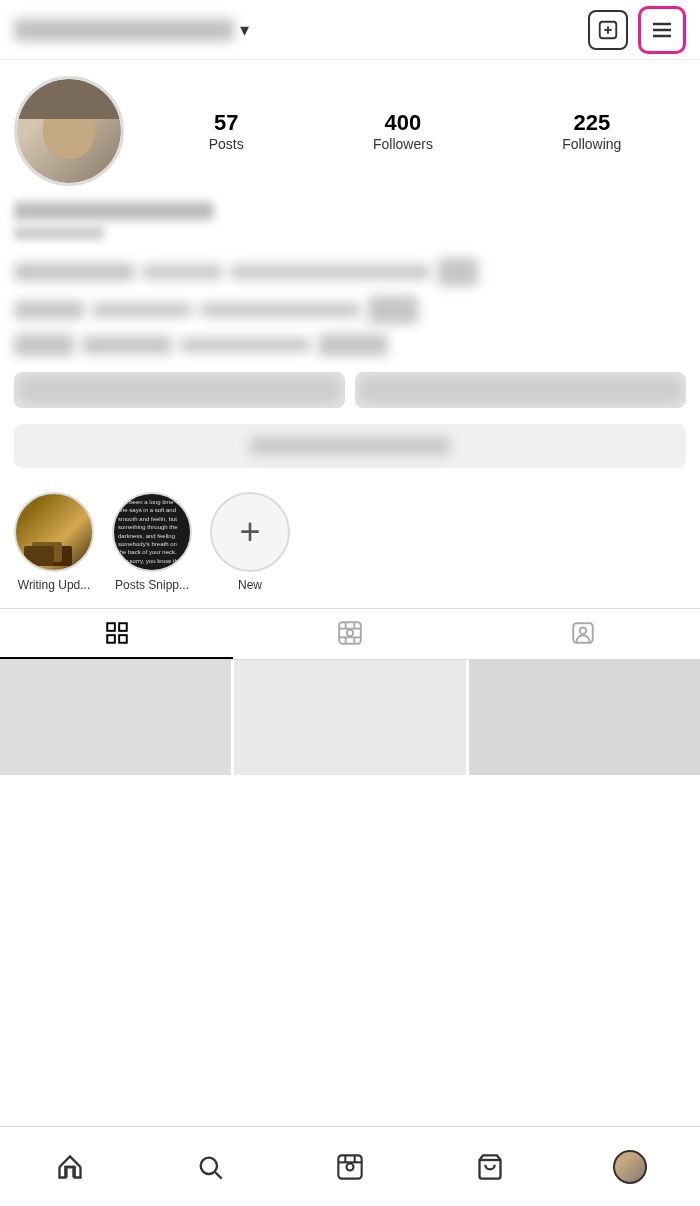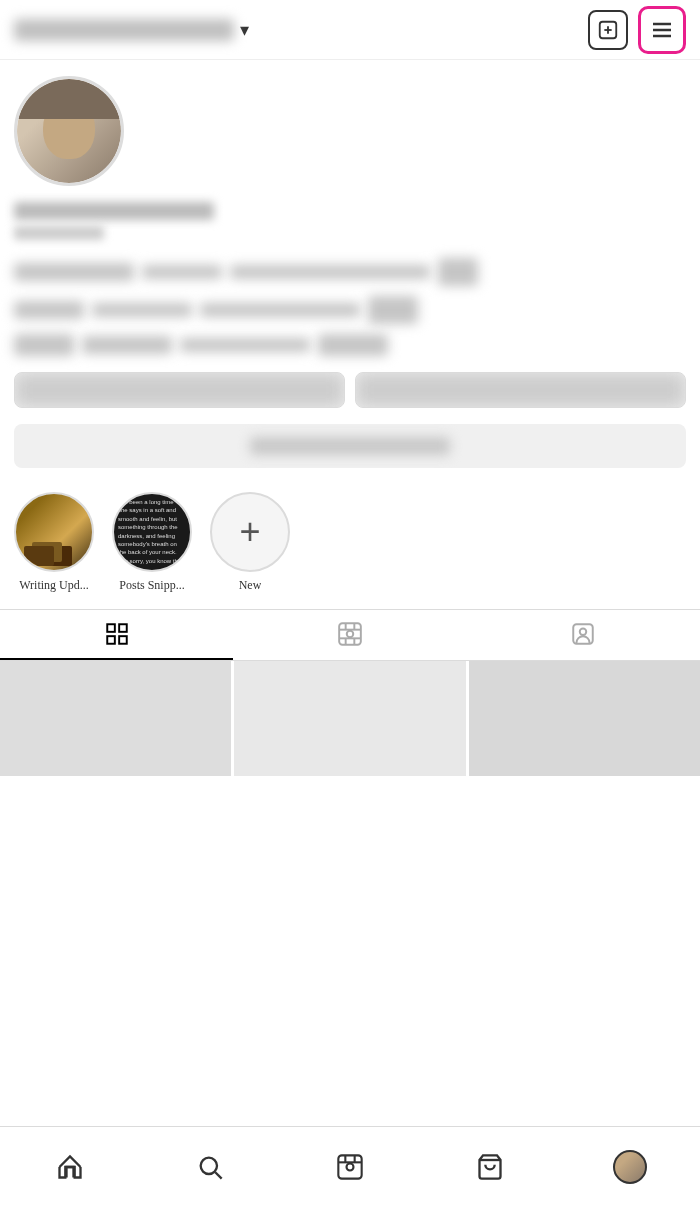--- a/index.html
+++ b/index.html
@@ -274,21 +274,20 @@
       height: 100%;
     }
     .highlight-label {
       font-size: 12px;
       color: #333;
       text-align: center;
       max-width: 80px;
       overflow: hidden;
       text-overflow: ellipsis;
       white-space: nowrap;
-      font-family: Liberation Serif, serif;
     }
 
     
     .tab-bar {
       display: flex;
       border-top: 1px solid #dbdbdb;
       border-bottom: 1px solid #dbdbdb;
     }
     .tab-item {
       flex: 1;
@@ -375,20 +374,34 @@
           <line x1="3" y1="12" x2="21" y2="12"></line>
           <line x1="3" y1="18" x2="21" y2="18"></line>
         </svg>
       </div>
     </div>
   </div>
 
   <div class="profile-section">
     <div class="avatar-wrap">
       <div class="avatar-img"></div>
+    </div>
+    <div class="stats-row">
+      <div class="stat-item">
+        <span class="stat-num">57</span>
+        <span class="stat-label">Posts</span>
+      </div>
+      <div class="stat-item">
+        <span class="stat-num">400</span>
+        <span class="stat-label">Followers</span>
+      </div>
+      <div class="stat-item">
+        <span class="stat-num">225</span>
+        <span class="stat-label">Following</span>
+      </div>
     </div>
   </div>
 
   <div class="bio-section">
     <div class="bio-name-blur"></div>
     <div class="bio-line-blur"></div>
   </div>
 
   <div class="blurred-content">
     <div class="blur-row">

